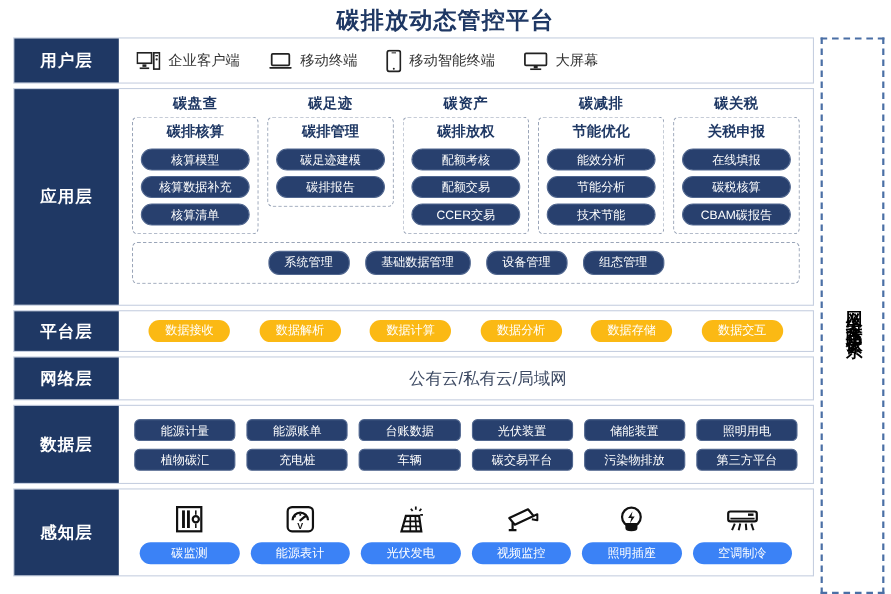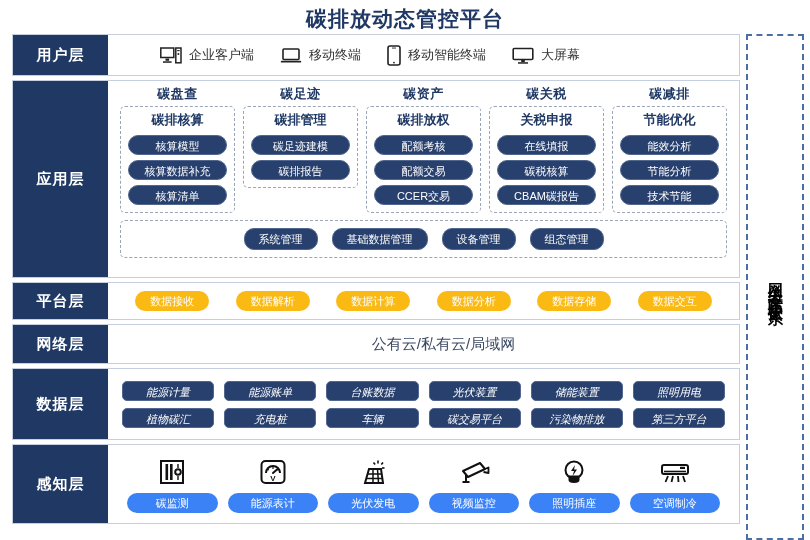--- a/index.html
+++ b/index.html
@@ -60,21 +60,21 @@
     box-sizing:border-box;
   }
   .layer-body{
     flex:1 1 auto;
     display:flex;
     align-items:center;
     box-sizing:border-box;
   }
 
   
-  .user-layer{height:42px;gap:36px;}
+  .user-layer{height:42px;}
   .user-body{
     padding-left:16px;
     gap:26px;
   }
   .user-item{
     display:flex;
     align-items:center;
     gap:7px;
     font-size:13px;
     color:#333333;
@@ -197,21 +197,20 @@
     justify-content:center;
     gap:7px;
     padding:0 14px;
   }
   .data-row{
     display:flex;
     flex-direction:row;
     justify-content:space-between;
     width:100%;
     gap:10px;
-    font-style:italic;
   }
   .dpill{
     flex:1 1 0;
     height:20px;
     line-height:20px;
     border-radius:5px;
     background:#28406e;
     border:1px solid #51678f;
     color:#ffffff;
     font-size:11px;
@@ -367,36 +366,36 @@
             <div class="col-title">碳资产</div>
             <div class="col-box">
               <div class="box-title">碳排放权</div>
               <div class="pill">配额考核</div>
               <div class="pill">配额交易</div>
               <div class="pill">CCER交易</div>
             </div>
           </div>
 
           <div class="app-col">
+            <div class="col-title">碳减排</div>
+            <div class="col-box">
+              <div class="box-title">节能优化</div>
+              <div class="pill">能效分析</div>
+              <div class="pill">节能分析</div>
+              <div class="pill">技术节能</div>
+            </div>
+          </div>
+
+          <div class="app-col">
             <div class="col-title">碳关税</div>
             <div class="col-box">
               <div class="box-title">关税申报</div>
               <div class="pill">在线填报</div>
               <div class="pill">碳税核算</div>
               <div class="pill">CBAM碳报告</div>
-            </div>
-          </div>
-
-          <div class="app-col">
-            <div class="col-title">碳减排</div>
-            <div class="col-box">
-              <div class="box-title">节能优化</div>
-              <div class="pill">能效分析</div>
-              <div class="pill">节能分析</div>
-              <div class="pill">技术节能</div>
             </div>
           </div>
 
         </div>
 
         <div class="mgmt-box">
           <div class="mgmt-pill">系统管理</div>
           <div class="mgmt-pill">基础数据管理</div>
           <div class="mgmt-pill">设备管理</div>
           <div class="mgmt-pill">组态管理</div>

